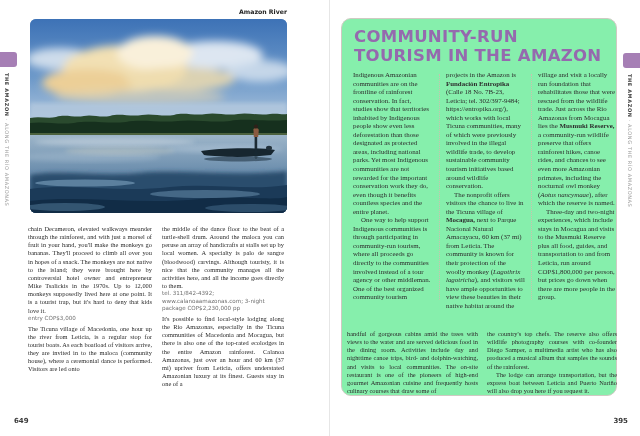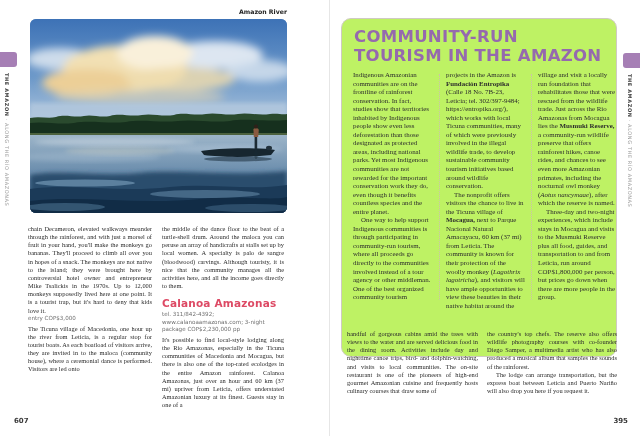--- a/index.html
+++ b/index.html
@@ -36,22 +36,22 @@
   h3.heading{margin:7px 0 2px 0;font-family:"DejaVu Sans",sans-serif;font-weight:bold;
              font-size:10.5px;color:var(--accent);letter-spacing:.2px;}
   p.meta{margin:0 0 2.5px 0;font-family:"DejaVu Sans",sans-serif;font-size:5.6px;
          line-height:7.4px;color:var(--meta);}
   .pagenum{position:absolute;bottom:11px;font-family:"DejaVu Sans",sans-serif;
            font-size:7px;font-weight:bold;color:#3a3a3a;}
   .pn-left{left:14px;}
   .pn-right{right:12px;text-align:left;}
 
   
-  .infobox{position:absolute;left:341px;top:18px;width:276px;height:339px;
-           border:1px solid #cfcac2;border-radius:10px;background:#bef264;box-sizing:border-box;}
+  .infobox{position:absolute;left:341px;top:18px;width:276px;height:378px;
+           border:1px solid #cfcac2;border-radius:10px;background:#86efac;box-sizing:border-box;}
   .box-title{position:absolute;left:12px;top:8px;width:252px;margin:0;
              font-family:"DejaVu Sans",sans-serif;font-weight:bold;font-size:16.5px;
              line-height:19px;letter-spacing:.3px;color:var(--purple);}
   .box-col{position:absolute;top:52px;width:79px;}
   .box-c1{left:11px;}
   .box-c2{left:104px;}
   .box-c3{left:196px;}
   .box-sep{position:absolute;top:55px;height:226px;width:0;border-left:1px dotted #cdbfae;}
   .sep1{left:97px;}
   .sep2{left:189px;}
@@ -135,26 +135,25 @@
 </div>
 
 <div class="col colL1">
   <p class="body">chain Decameron, elevated walkways meander through the rainforest, and with just a morsel of fruit in your hand, you'll make the monkeys go bananas. They'll proceed to climb all over you in hopes of a snack. The monkeys are not native to the island; they were brought here by controversial hotel owner and entrepreneur Mike Tsalickis in the 1970s. Up to 12,000 monkeys supposedly lived here at one point. It is a tourist trap, but it's hard to deny that kids love it.</p>
   <p class="meta">entry COP$3,000</p>
   <p class="body">The Ticuna village of Macedonia, one hour up the river from Leticia, is a regular stop for tourist boats. As each boatload of visitors arrive, they are invited in to the maloca (community house), where a ceremonial dance is performed. Visitors are led onto</p>
 </div>
 
 <div class="col colL2">
   <p class="body">the middle of the dance floor to the beat of a turtle-shell drum. Around the maloca you can peruse an array of handicrafts at stalls set up by local women. A specialty is palo de sangre (bloodwood) carvings. Although touristy, it is nice that the community manages all the activities here, and all the income goes directly to them.</p>
-  <h3 class="heading">Calanoa Amazonas</h3>
   <p class="meta">tel. 311/842-4392; www.calanoaamazonas.com; 3-night package COP$2,230,000 pp</p>
   <p class="body">It's possible to find local-style lodging along the Río Amazonas, especially in the Ticuna communities of Macedonia and Mocagua, but there is also one of the top-rated ecolodges in the entire Amazon rainforest. Calanoa Amazonas, just over an hour and 60 km (37 mi) upriver from Leticia, offers understated Amazonian luxury at its finest. Guests stay in one of a</p>
 </div>
 
-<div class="pagenum pn-left">607</div>
+<div class="pagenum pn-left">649</div>
 
 <div class="infobox">
   <h2 class="box-title">COMMUNITY-RUN TOURISM IN THE AMAZON</h2>
   <div class="box-col box-c1">
     <p class="boxp">Indigenous Amazonian communities are on the frontline of rainforest conservation. In fact, studies show that territories inhabited by Indigenous people show even less deforestation than those designated as protected areas, including national parks. Yet most Indigenous communities are not rewarded for the important conservation work they do, even though it benefits countless species and the entire planet.</p>
     <p class="boxp boxind">One way to help support Indigenous communities is through participating in community-run tourism, where all proceeds go directly to the communities involved instead of a tour agency or other middleman. One of the best organized community tourism</p>
   </div>
   <div class="box-sep sep1"></div>
   <div class="box-col box-c2">
     <p class="boxp"><span>projects in the Amazon is </span><span style="font-weight: bold;">Fundación Entropika</span><span> (Calle 18 No. 7B-23, Leticia; tel. 302/397-9484; https://entropika.org/), which works with local Ticuna communities, many of which were previously involved in the illegal wildlife trade, to develop sustainable community tourism initiatives based around wildlife conservation.</span></p>

